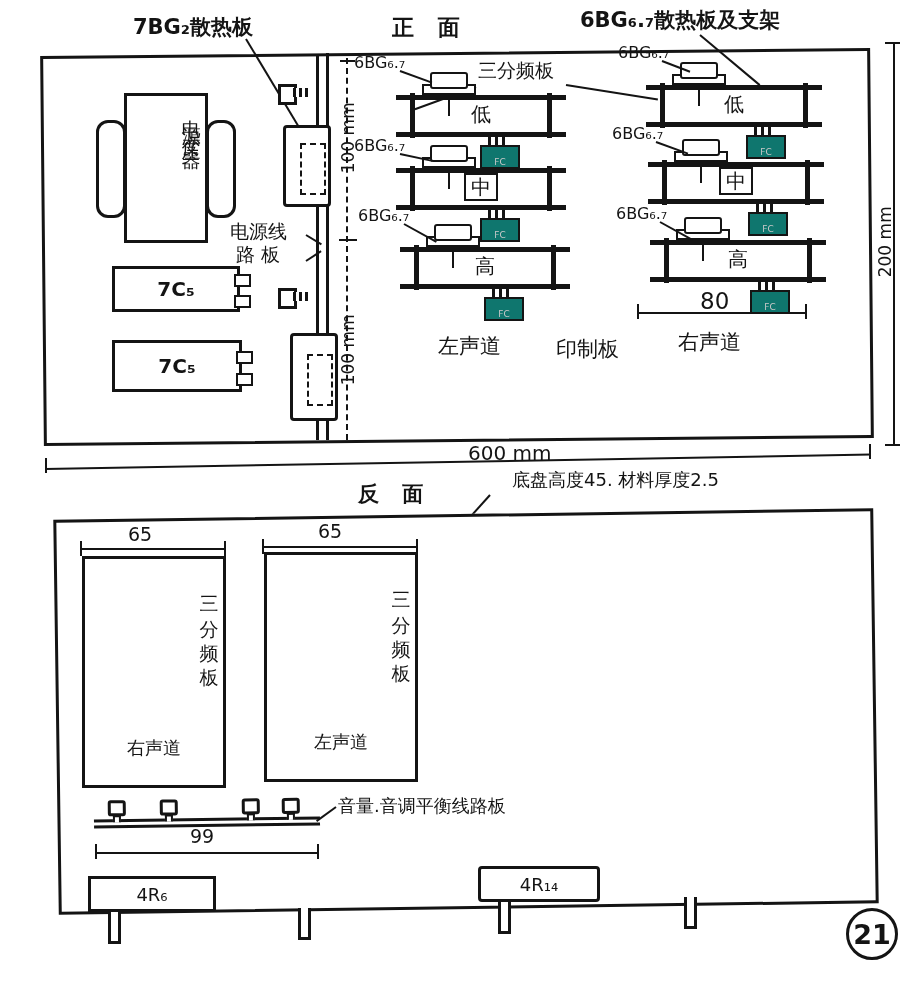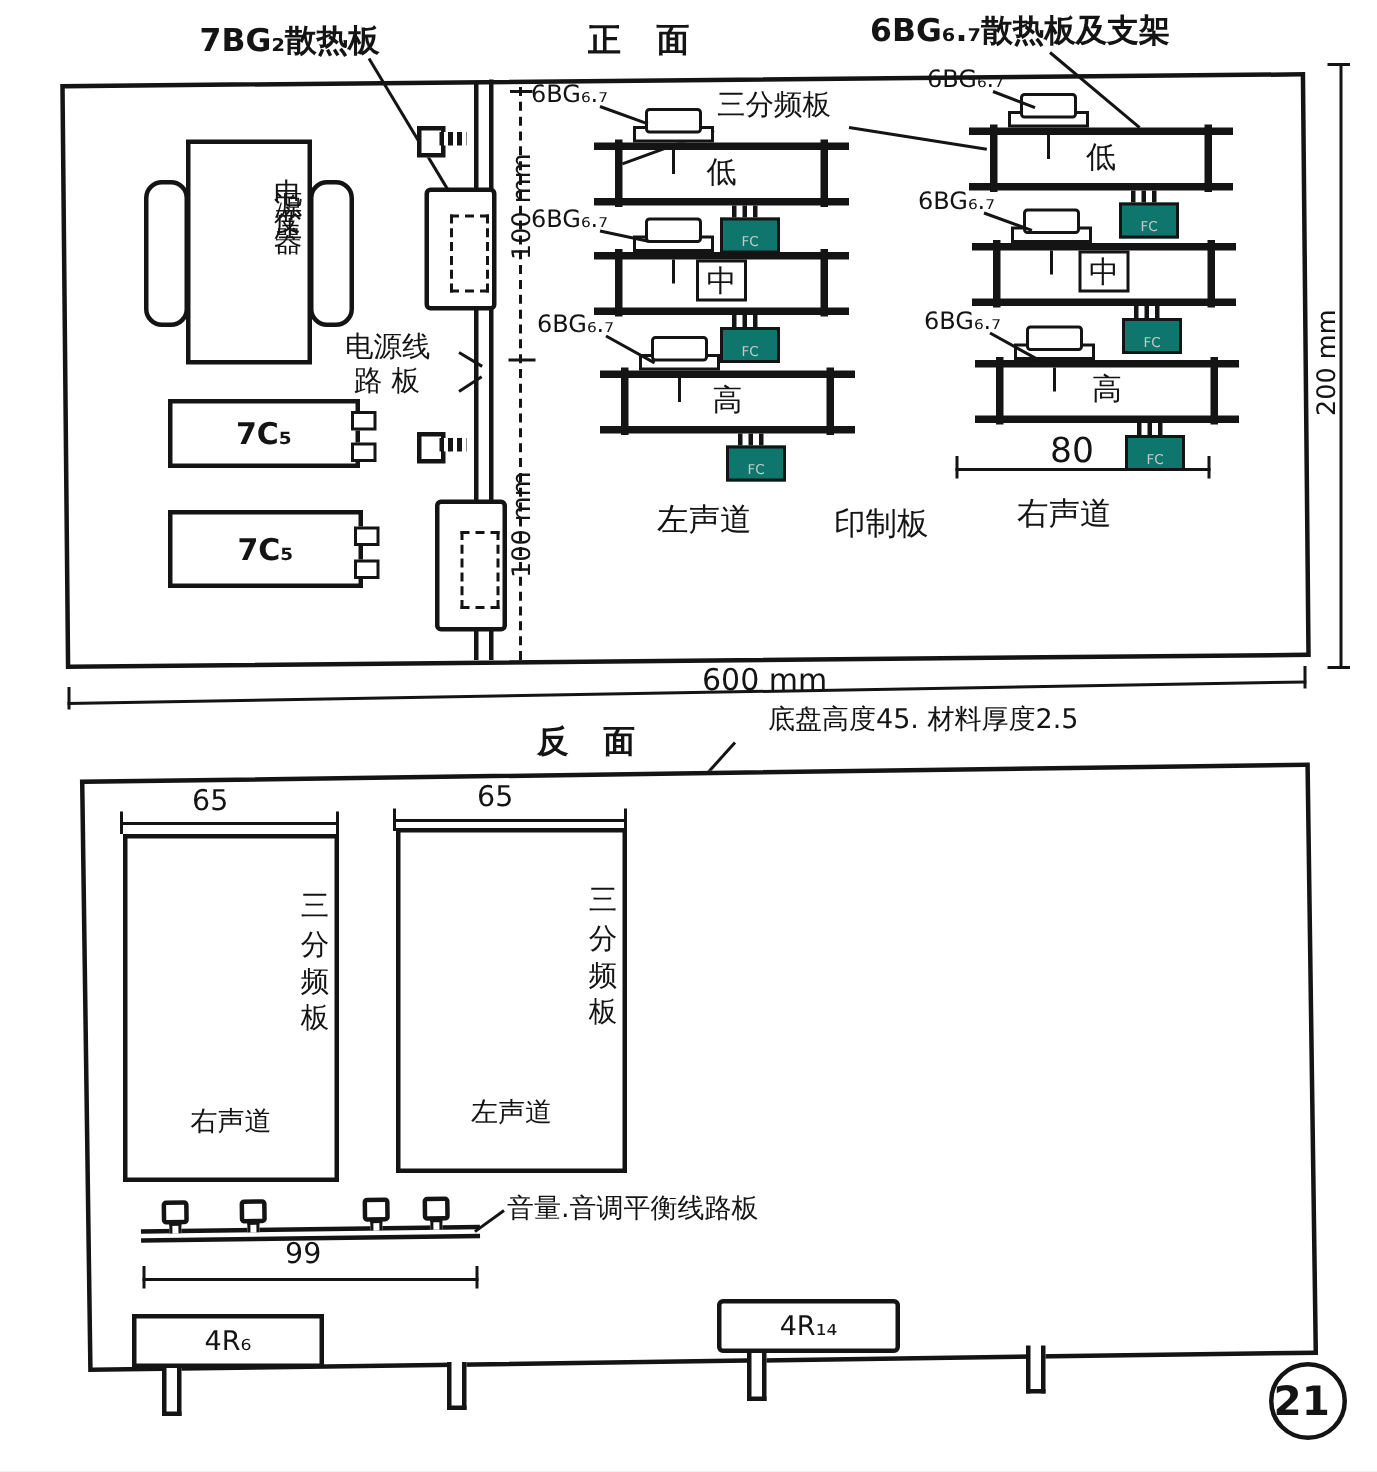--- a/index.html
+++ b/index.html
@@ -296,17 +296,17 @@
     <div class="txt" style="left:0;right:0;top:6px;text-align:center;font-size:18px;">4R₆</div>
   </div>
   <div class="leg" style="left:108px;top:912px;"></div>
   <div class="leg" style="left:298px;top:908px;"></div>
   <div class="rect" style="left:478px;top:866px;width:122px;height:36px;border-radius:4px;">
     <div class="txt" style="left:0;right:0;top:6px;text-align:center;font-size:18px;">4R₁₄</div>
   </div>
   <div class="leg" style="left:498px;top:902px;"></div>
   <div class="leg" style="left:684px;top:897px;"></div>
 
-  <div class="abs" style="left:846px;top:908px;width:52px;height:52px;border:3.5px solid #141414;border-radius:50%;box-sizing:border-box;display:flex;align-items:center;">
+  <div class="abs" style="left:846px;top:908px;width:52px;height:52px;border:3.5px solid #141414;border-radius:50%;box-sizing:border-box;display:flex;align-items:center;justify-content:center;">
     <span style="font-size:27px;font-weight:bold;">21</span>
   </div>
 
 </div>
 
 </body></html>

